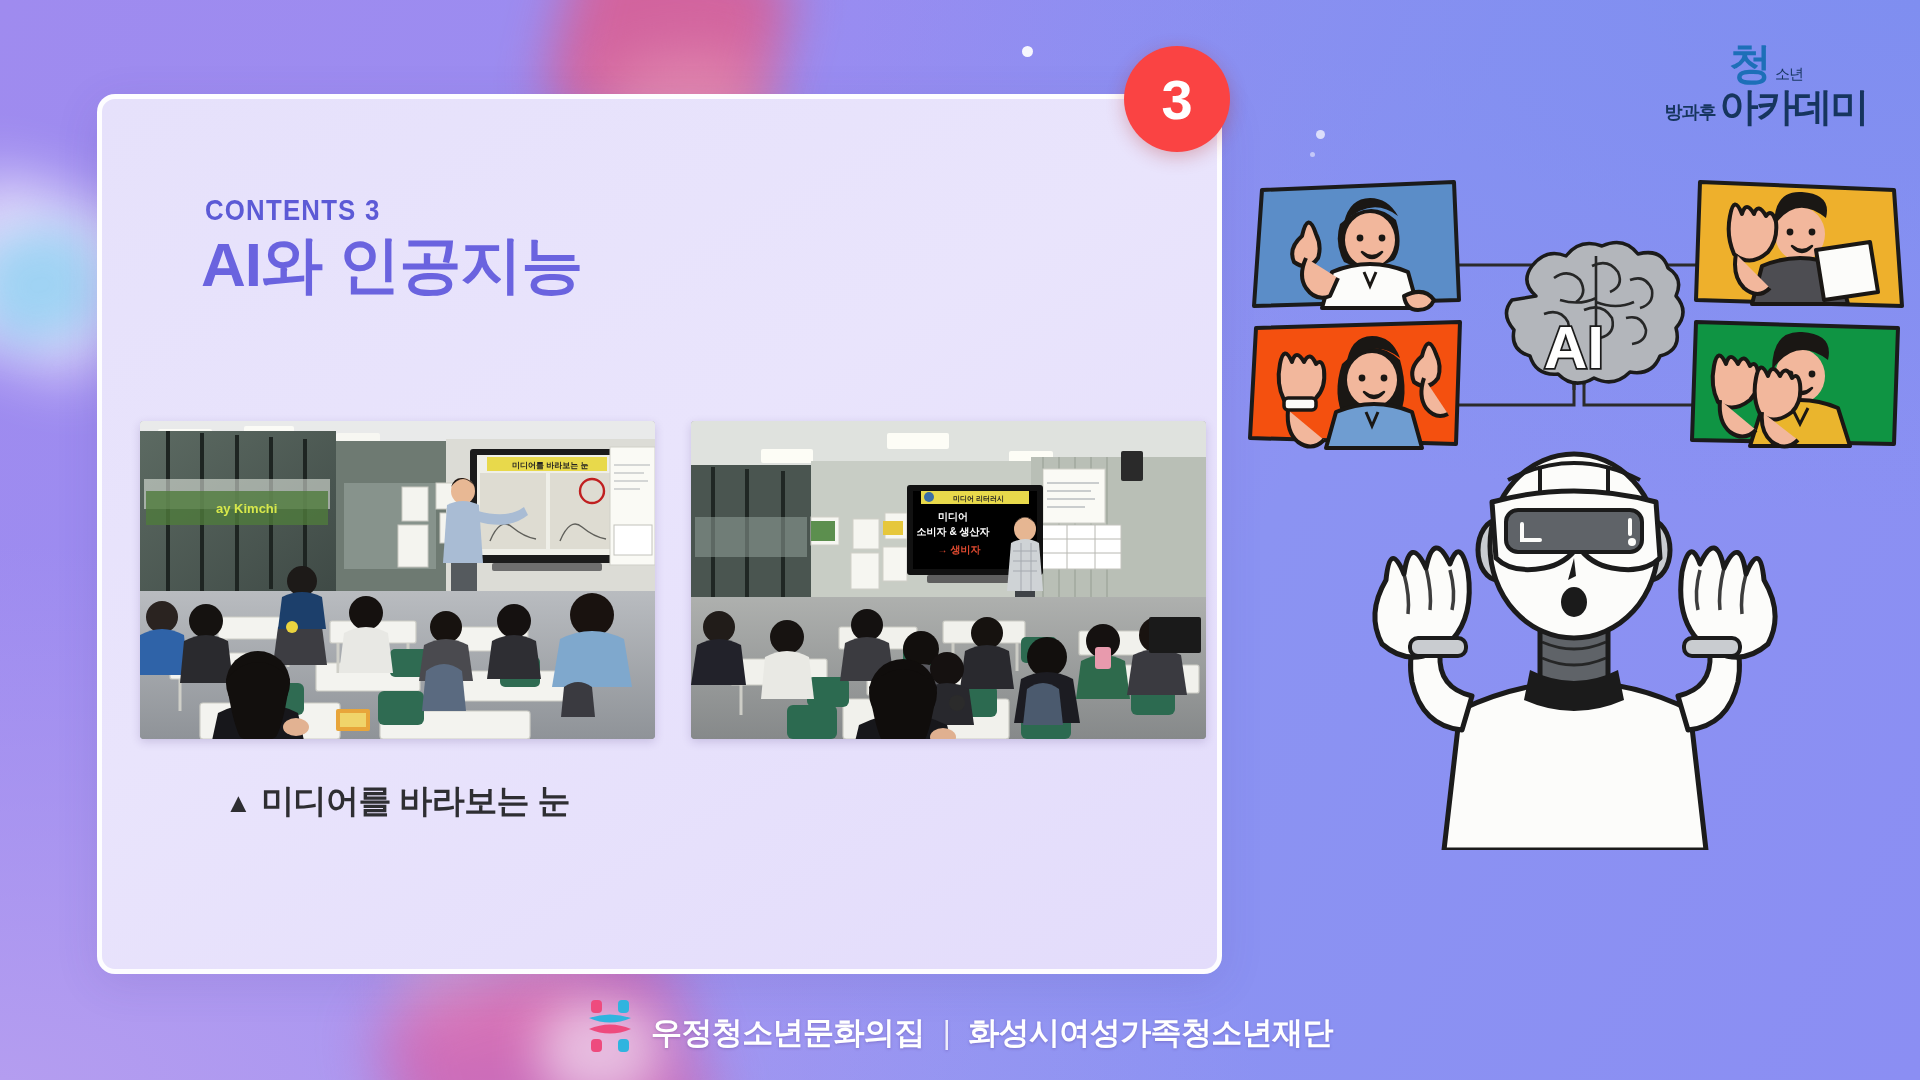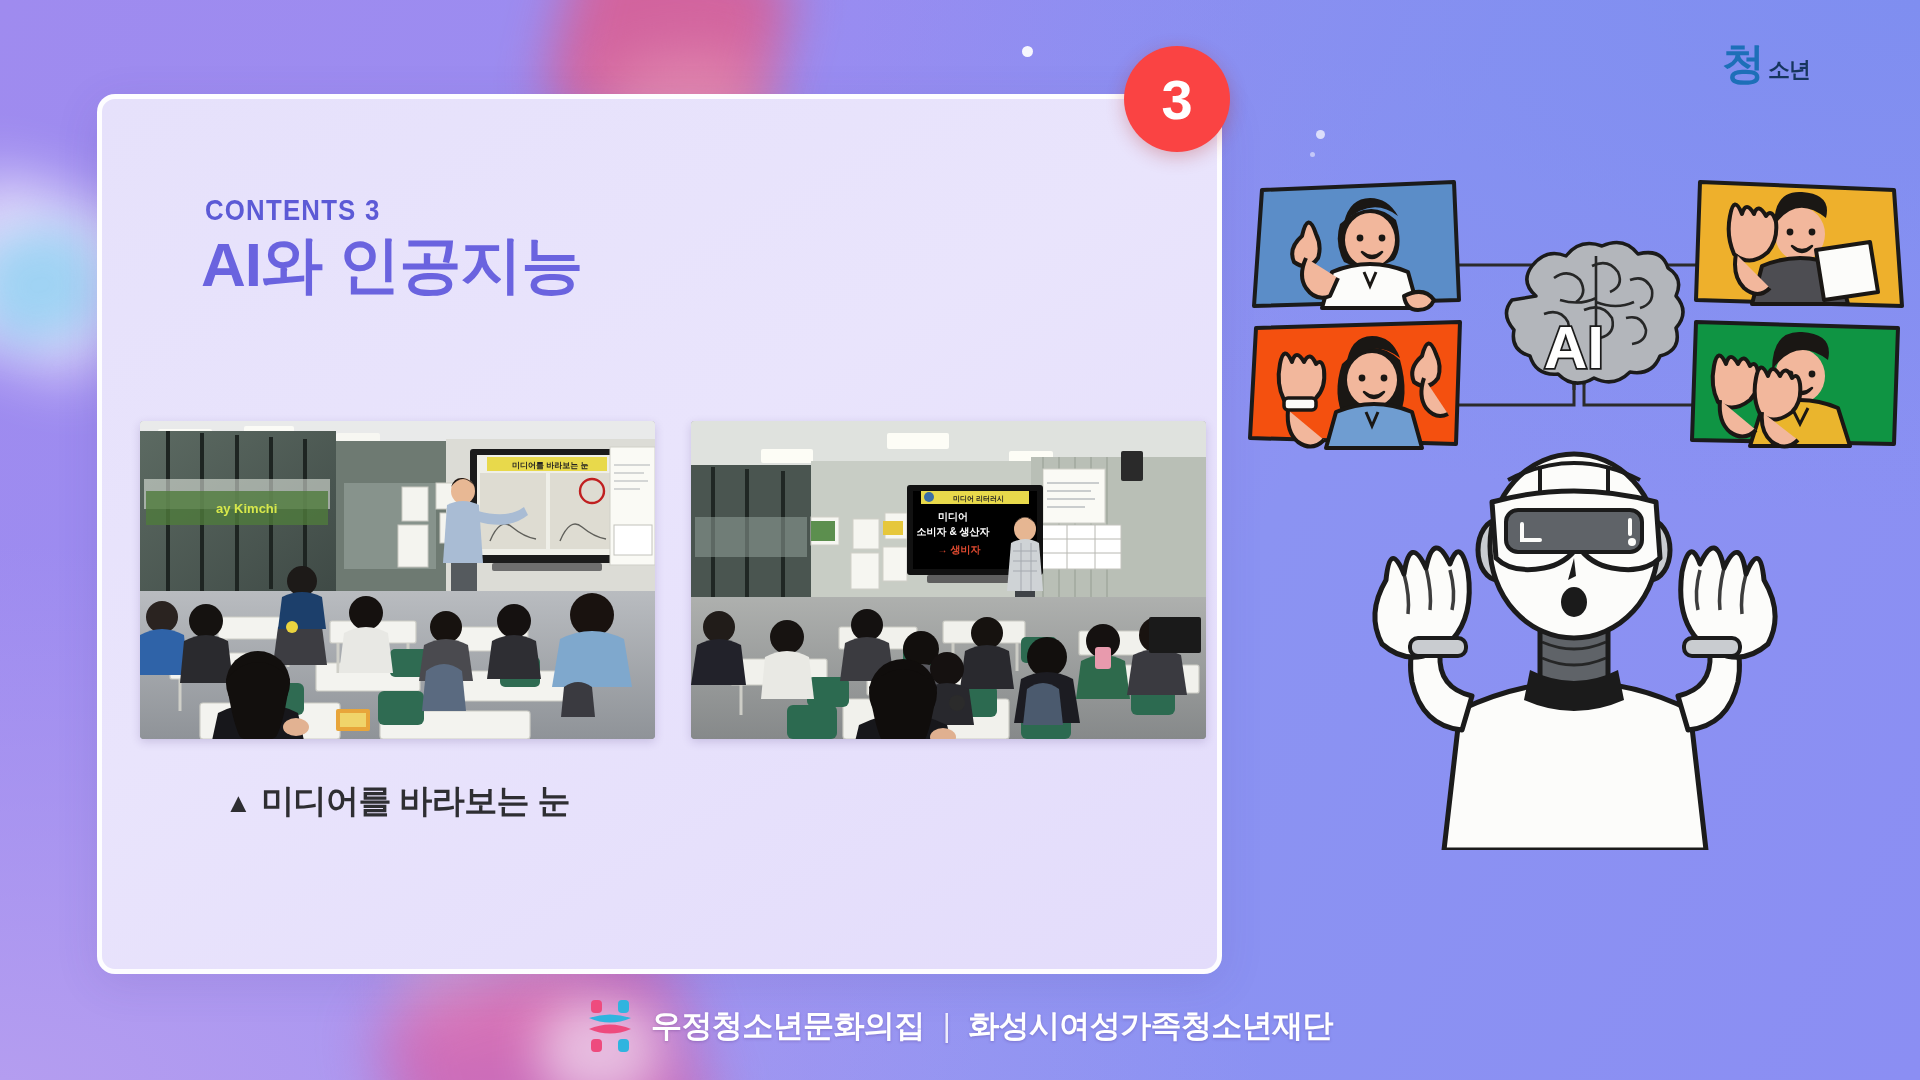--- a/index.html
+++ b/index.html
@@ -89,31 +89,31 @@
     box-shadow: 0 5px 18px rgba(180,40,40,.3);
   }
 
   
   #logo-academy {
     position: absolute; right: 46px; top: 42px;
     width: 216px; text-align: center; line-height: 1;
   }
   .la-row1 { display: flex; align-items: flex-end; justify-content: center; gap: 5px; }
   .la-cheong { font-size: 43px; font-weight: 800; color: #1d6fb8; letter-spacing: -2px; }
-  .la-sonyeon { font-size: 22px; font-weight: 700; color: #16355e; letter-spacing: -1px;
+  .la-sonyeon { font-size: 15px; font-weight: 400; color: #16355e; letter-spacing: -1px;
                 padding-bottom: 4px; }
   .la-row2 { display: flex; align-items: flex-end; justify-content: center; gap: 4px; margin-top: 2px; }
   .la-bang { font-size: 18px; font-weight: 700; color: #16355e; letter-spacing: -1px;
              padding-bottom: 5px; }
   .la-aka { font-size: 39px; font-weight: 800; color: #16355e; letter-spacing: -2px; }
 
   
   #footer {
     position: absolute; left: 0; bottom: 26px; width: 1920px;
-    display: flex; align-items: center; justify-content: center; gap: 18px;
+    display: flex; align-items: flex-end; justify-content: center; gap: 18px;
   }
   #footer-logo { width: 46px; height: 56px; flex: none; }
   .footer-text {
     font-size: 31px; font-weight: 700; color: #ffffff; letter-spacing: -.6px;
     text-shadow: 0 1px 3px rgba(60,30,110,.28);
   }
   .footer-sep { color: rgba(255,255,255,.85); margin: 0 10px; font-weight: 400; }
 
   
   #illus { position: absolute; left: 1244px; top: 150px; width: 660px; height: 700px; }
@@ -401,20 +401,24 @@
 
   <div id="badge">
     <span>3</span>
   </div>
 
   <div id="logo-academy">
     <div class="la-row1">
       <span class="la-cheong">청</span>
       <span class="la-sonyeon">소년</span>
     </div>
+    <div class="la-row2">
+      <span class="la-bang">방과후</span>
+      <span class="la-aka">아카데미</span>
+    </div>
   </div>
 
   <div id="illus">
     <svg viewBox="0 0 660 700" aria-hidden="true">
 
       <g stroke="#2b2b2b" stroke-width="3" fill="none">
         <path d="M205 115 H330 V235"></path>
         <path d="M470 115 H340 V235"></path>
         <path d="M205 255 H330 V200"></path>
         <path d="M470 255 H340 V200"></path>

